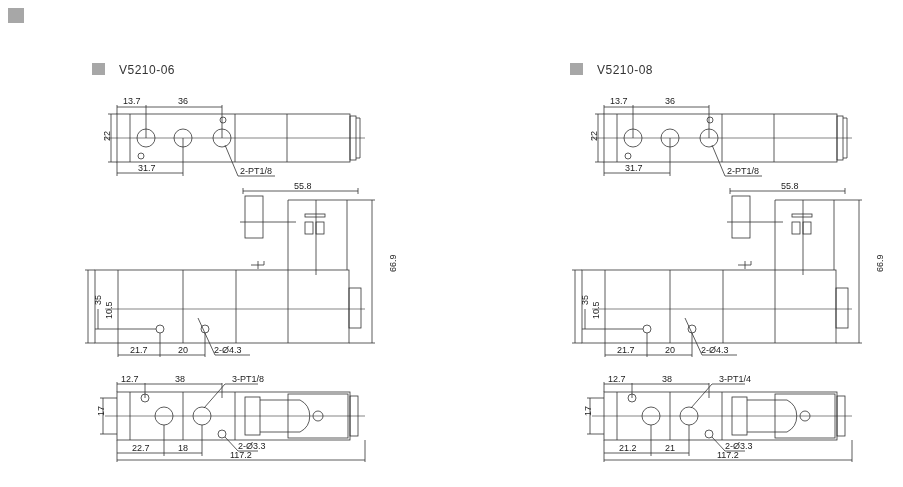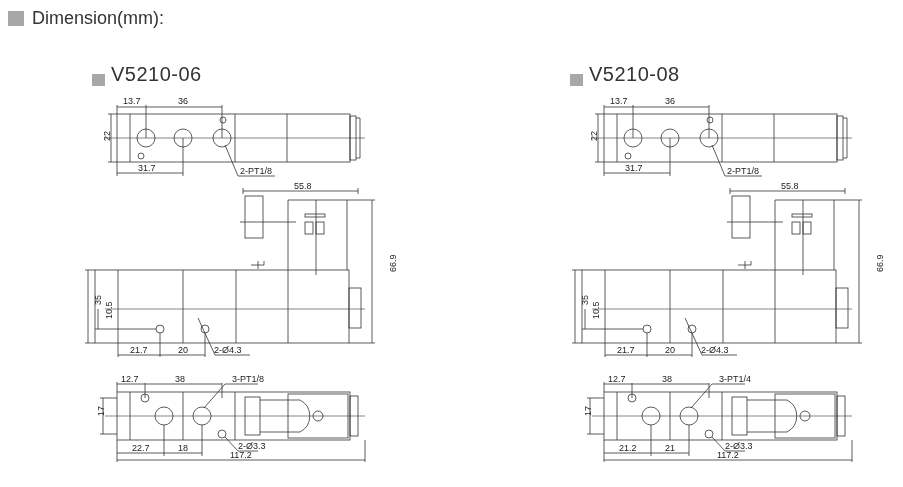--- a/index.html
+++ b/index.html
@@ -1,30 +1,29 @@
 <!DOCTYPE html>
 <html><head>
 <meta charset="utf-8">
 <style>
   html,body{margin:0;padding:0;background:#fff;}
   body{width:903px;height:487px;position:relative;overflow:hidden;font-family:"Liberation Sans",sans-serif;color:#333;}
   .hdr{position:absolute;left:8px;top:8px;display:flex;align-items:center;gap:8px;font-size:18px;color:#333;}
   .sq{display:inline-block;background:#a7a7a7;}
   .sq.big{width:16px;height:15px;}
   .sq.small{width:13px;height:12px;}
-  .title{position:absolute;display:flex;align-items:flex-end;gap:6px;font-size:20px;letter-spacing:0.5px;color:#333;}
+  .title{position:absolute;display:flex;align-items:flex-start;gap:14px;font-size:12px;letter-spacing:0.5px;color:#333;}
   svg{position:absolute;left:0;top:0;}
   svg text{font-family:"Liberation Sans",sans-serif;font-size:9px;fill:#222;}
 </style>
 </head>
 <body>
 
 <div class="hdr">
   <span class="sq big"></span>
-  <span>Dimension(mm):</span>
 </div>
 
 <div class="title" style="left:92px;top:63px;">
   <span class="sq small"></span>
   <span>V5210-06</span>
 </div>
 <div class="title" style="left:563px;top:63px;margin-left:7px;">
   <span class="sq small"></span>
   <span>V5210-08</span>
 </div>

